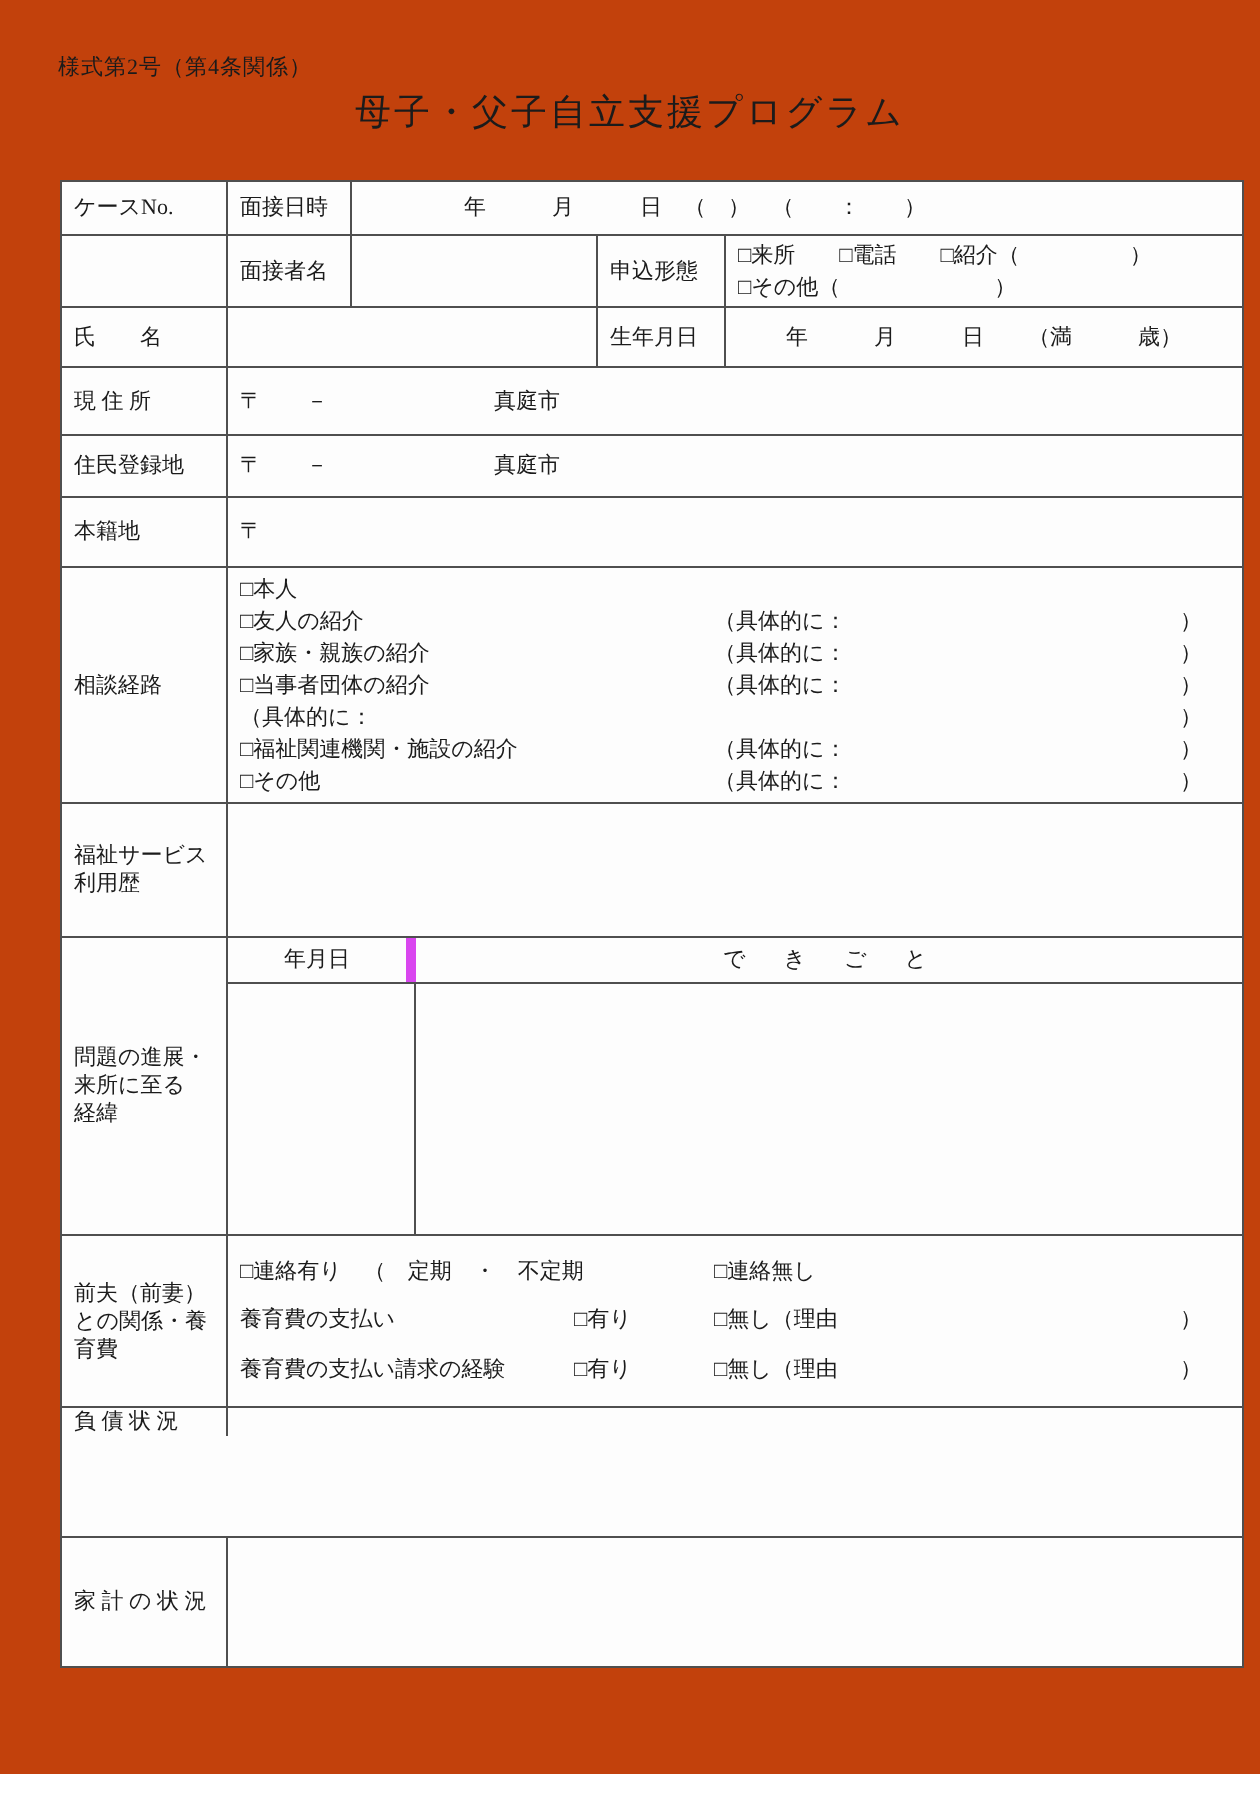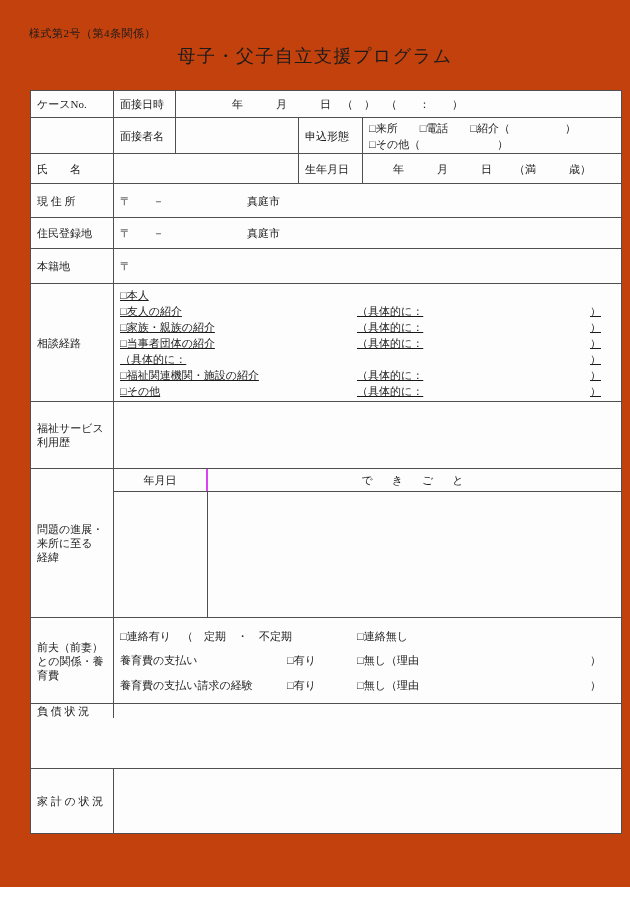--- a/index.html
+++ b/index.html
@@ -38,27 +38,27 @@
   .pl56 { padding-left:56px; }
   .center { justify-content:center; padding-left:0; }
 
   .two-line { flex-direction:column; align-items:flex-start; justify-content:center; }
   .two-line > div { line-height:16px; }
 
   .postal { width:127px; flex:none; }
 
   .list-col { flex-direction:column; align-items:stretch; justify-content:space-around;
               padding:3px 20px 3px 6px; }
-  .list-line { display:flex; align-items:center; line-height:16px;text-decoration:underline; }
+  .list-line { display:flex; align-items:center; line-height:16px; }
   .li-text { width:237px; flex:none; }
   .li-sp { flex:1; }
 
   .subgrid { flex-direction:column; align-items:stretch; padding:0; }
   .sub-head { height:23px; border-bottom:1px solid #4f4f4f; display:flex; flex:none; }
-  .sub-date { width:94px; flex:none; border-right:2px solid #d946ef;
+  .sub-date { width:94px; flex:none; border-right:5px solid #d946ef;
               display:flex; align-items:center; justify-content:center; font-size:11px; }
   .sub-event { flex:1; display:flex; align-items:center; justify-content:center;
                font-size:11px; letter-spacing:4px; }
   .sub-body { flex:1; display:flex; }
   .sub-date-body { width:94px; flex:none; border-right:1px solid #4f4f4f; }
   .sub-event-body { flex:1; }
 
   .ex-col { flex-direction:column; align-items:stretch; justify-content:space-around;
             padding:6px 20px 6px 6px; }
   .ex-line { display:flex; align-items:center; line-height:16px; }

